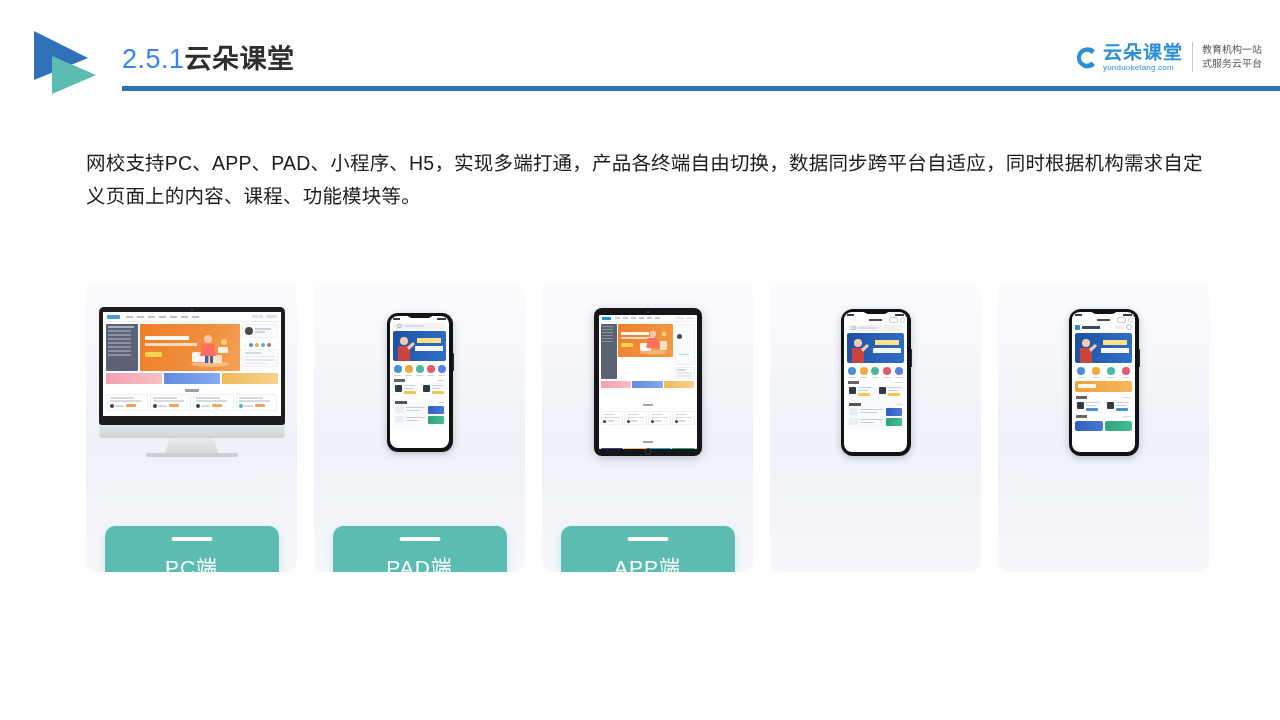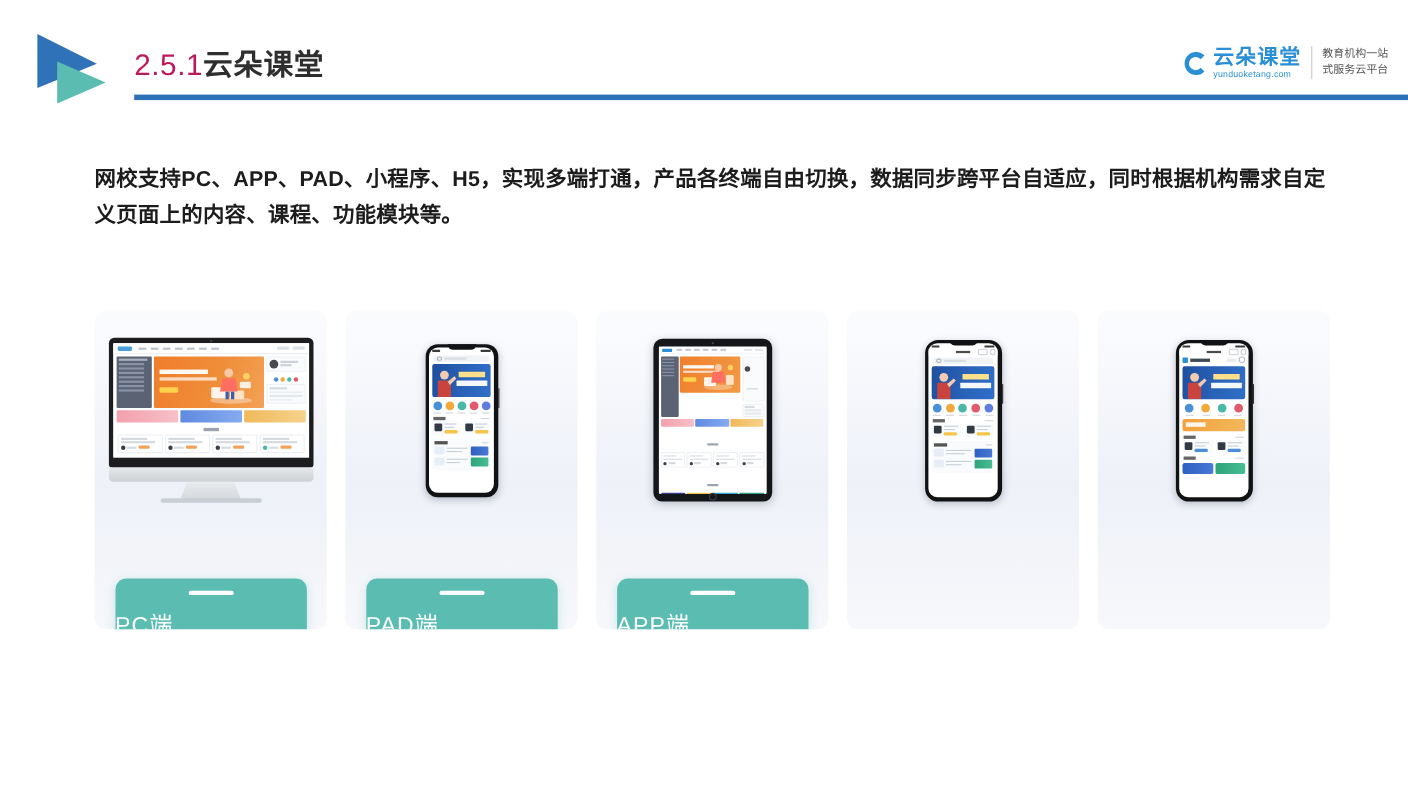--- a/index.html
+++ b/index.html
@@ -38,21 +38,21 @@
     left: 122px;
     top: 46px;
     font-size: 27px;
     line-height: 1;
     color: #3a3a3a;
     white-space: nowrap;
     letter-spacing: 0.5px;
   }
   .header-title .num {
     font-weight: 400;
-    color: #be185d;
+    color: #3b82f6;
   }
   .header-title .cn {
     font-weight: bold;
     color: #2e2e2e;
   }
   .header-rule {
     position: absolute;
     left: 122px;
     top: 86px;
     right: 0;
@@ -112,21 +112,20 @@
   
   .intro {
     position: absolute;
     left: 86px;
     top: 127px;
     width: 1130px;
     font-size: 19.5px;
     line-height: 33px;
     color: #1c1c1c;
     letter-spacing: 0.2px;
-    font-weight: bold;
   }
 
   
   .cards {
     position: absolute;
     left: 86px;
     top: 282px;
     width: 1108px;
     height: 290px;
     display: flex;
@@ -157,20 +156,21 @@
     left: 50%;
     transform: translateX(-50%);
     bottom: -26px;
     width: 174px;
     height: 72px;
     border-radius: 10px;
     background: #5bbcb2;
     box-shadow: 0 3px 10px rgba(91,188,178,0.28);
     display: flex;
     align-items: center;
+    justify-content: center;
   }
   .label-chip::before {
     content: "";
     position: absolute;
     top: 11px;
     left: 50%;
     transform: translateX(-50%);
     width: 41px;
     height: 4px;
     border-radius: 2px;

